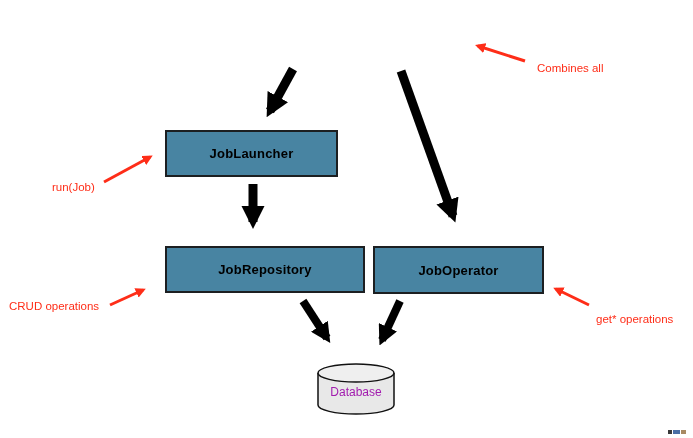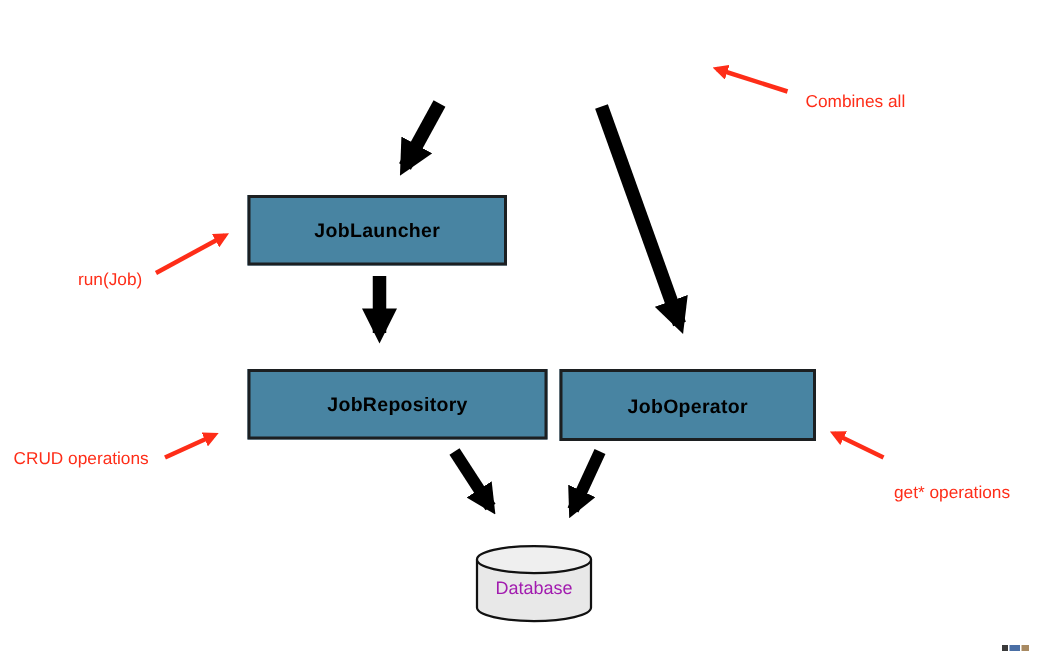--- a/index.html
+++ b/index.html
@@ -81,19 +81,19 @@
   <div class="node" style="left:373px;top:246px;width:171px;height:48px">JobOperator</div>
 
   <div class="dblabel">Database</div>
 
   <div class="annot" style="left:537px;top:62px">Combines all</div>
 
   <div class="annot" style="left:52px;top:181px">run(Job)</div>
 
   <div class="annot" style="left:9px;top:300px">CRUD operations</div>
 
-  <div class="annot" style="left:596px;top:323px">get* operations</div>
+  <div class="annot" style="left:596px;top:313px">get* operations</div>
 
   <div class="corner">
     <span class="c1"></span><span class="c2"></span><span class="c3"></span>
   </div>
 
 </div>
 
 </body></html>

